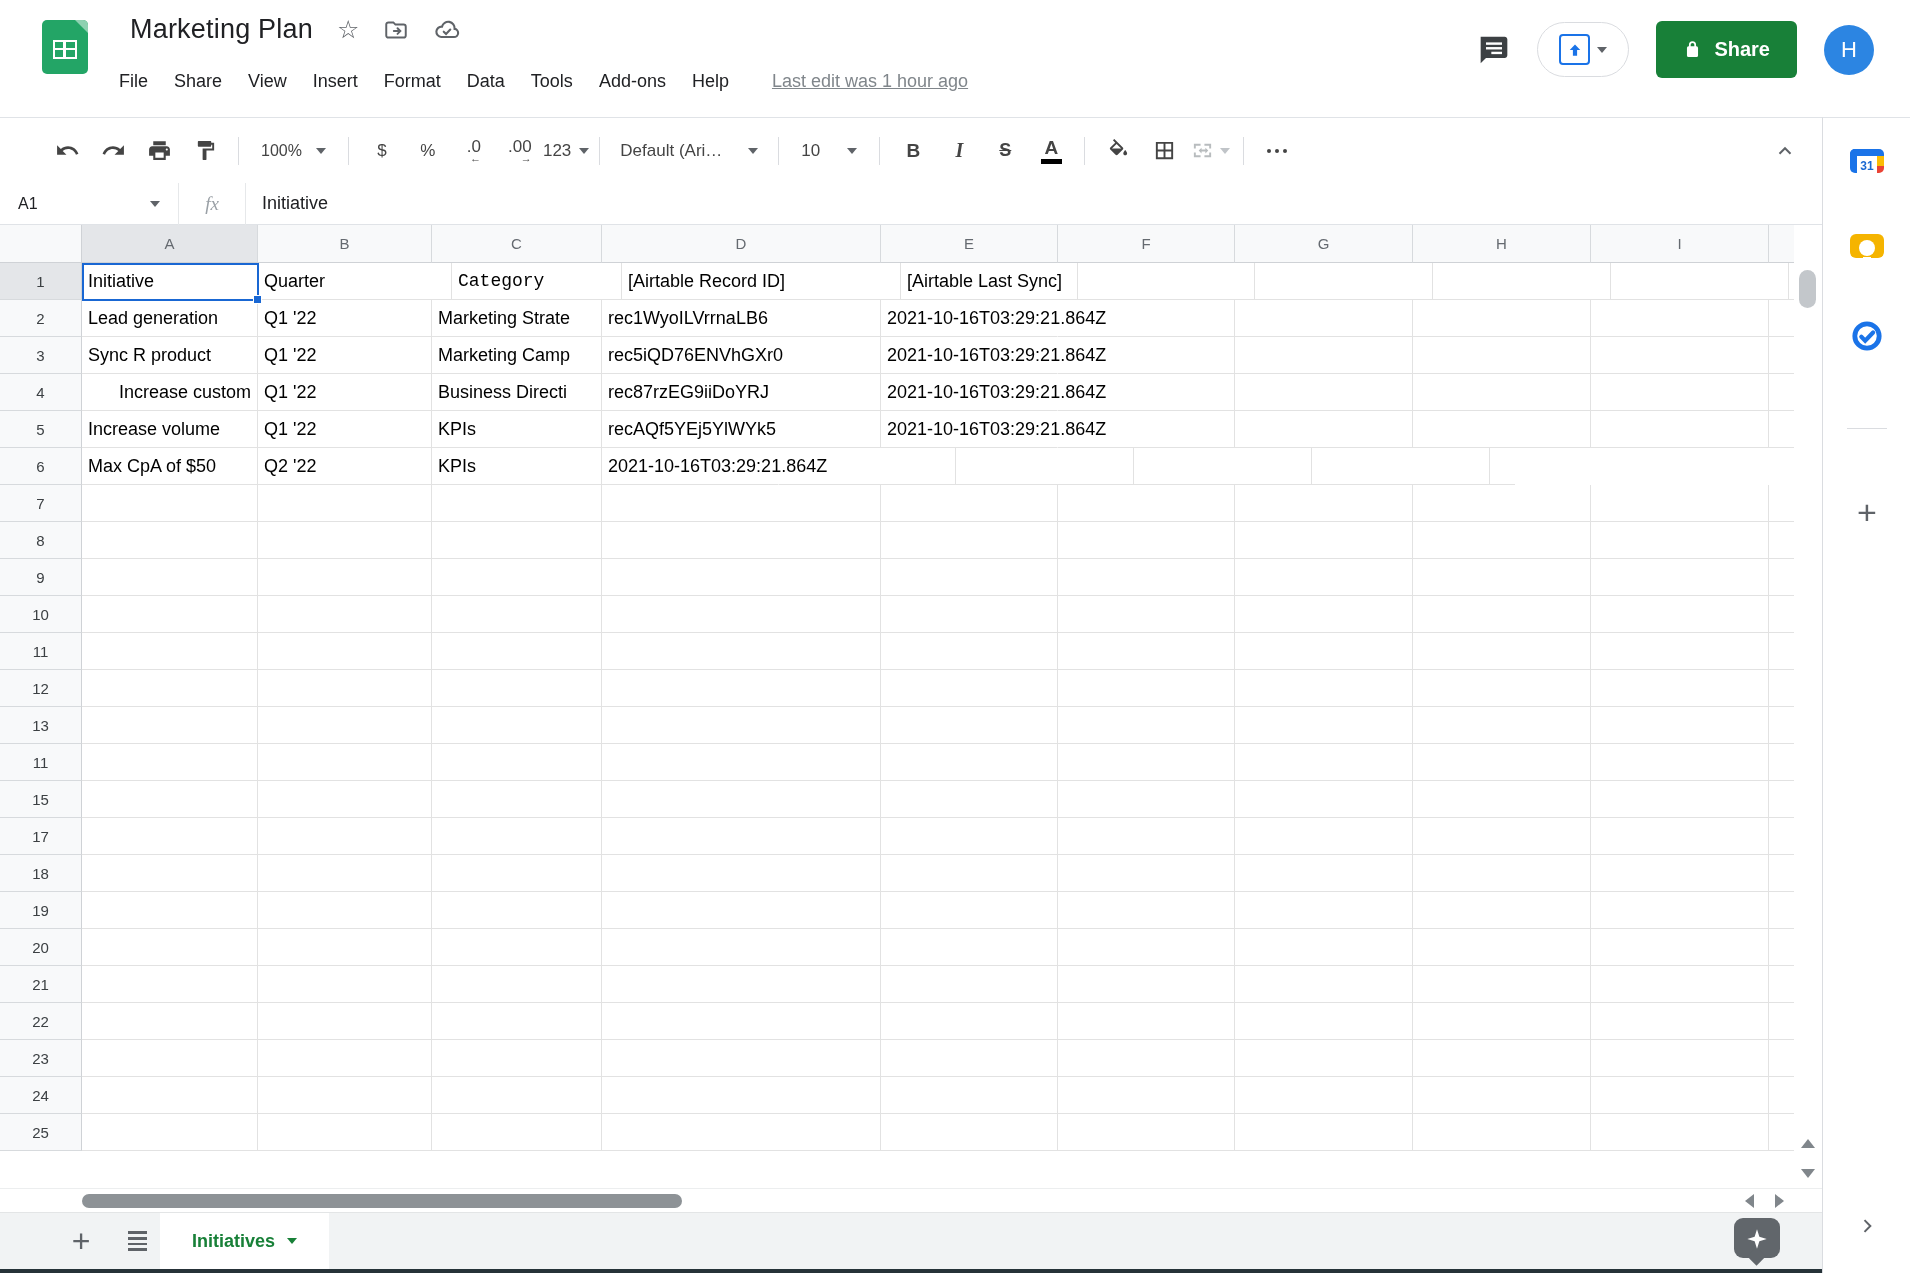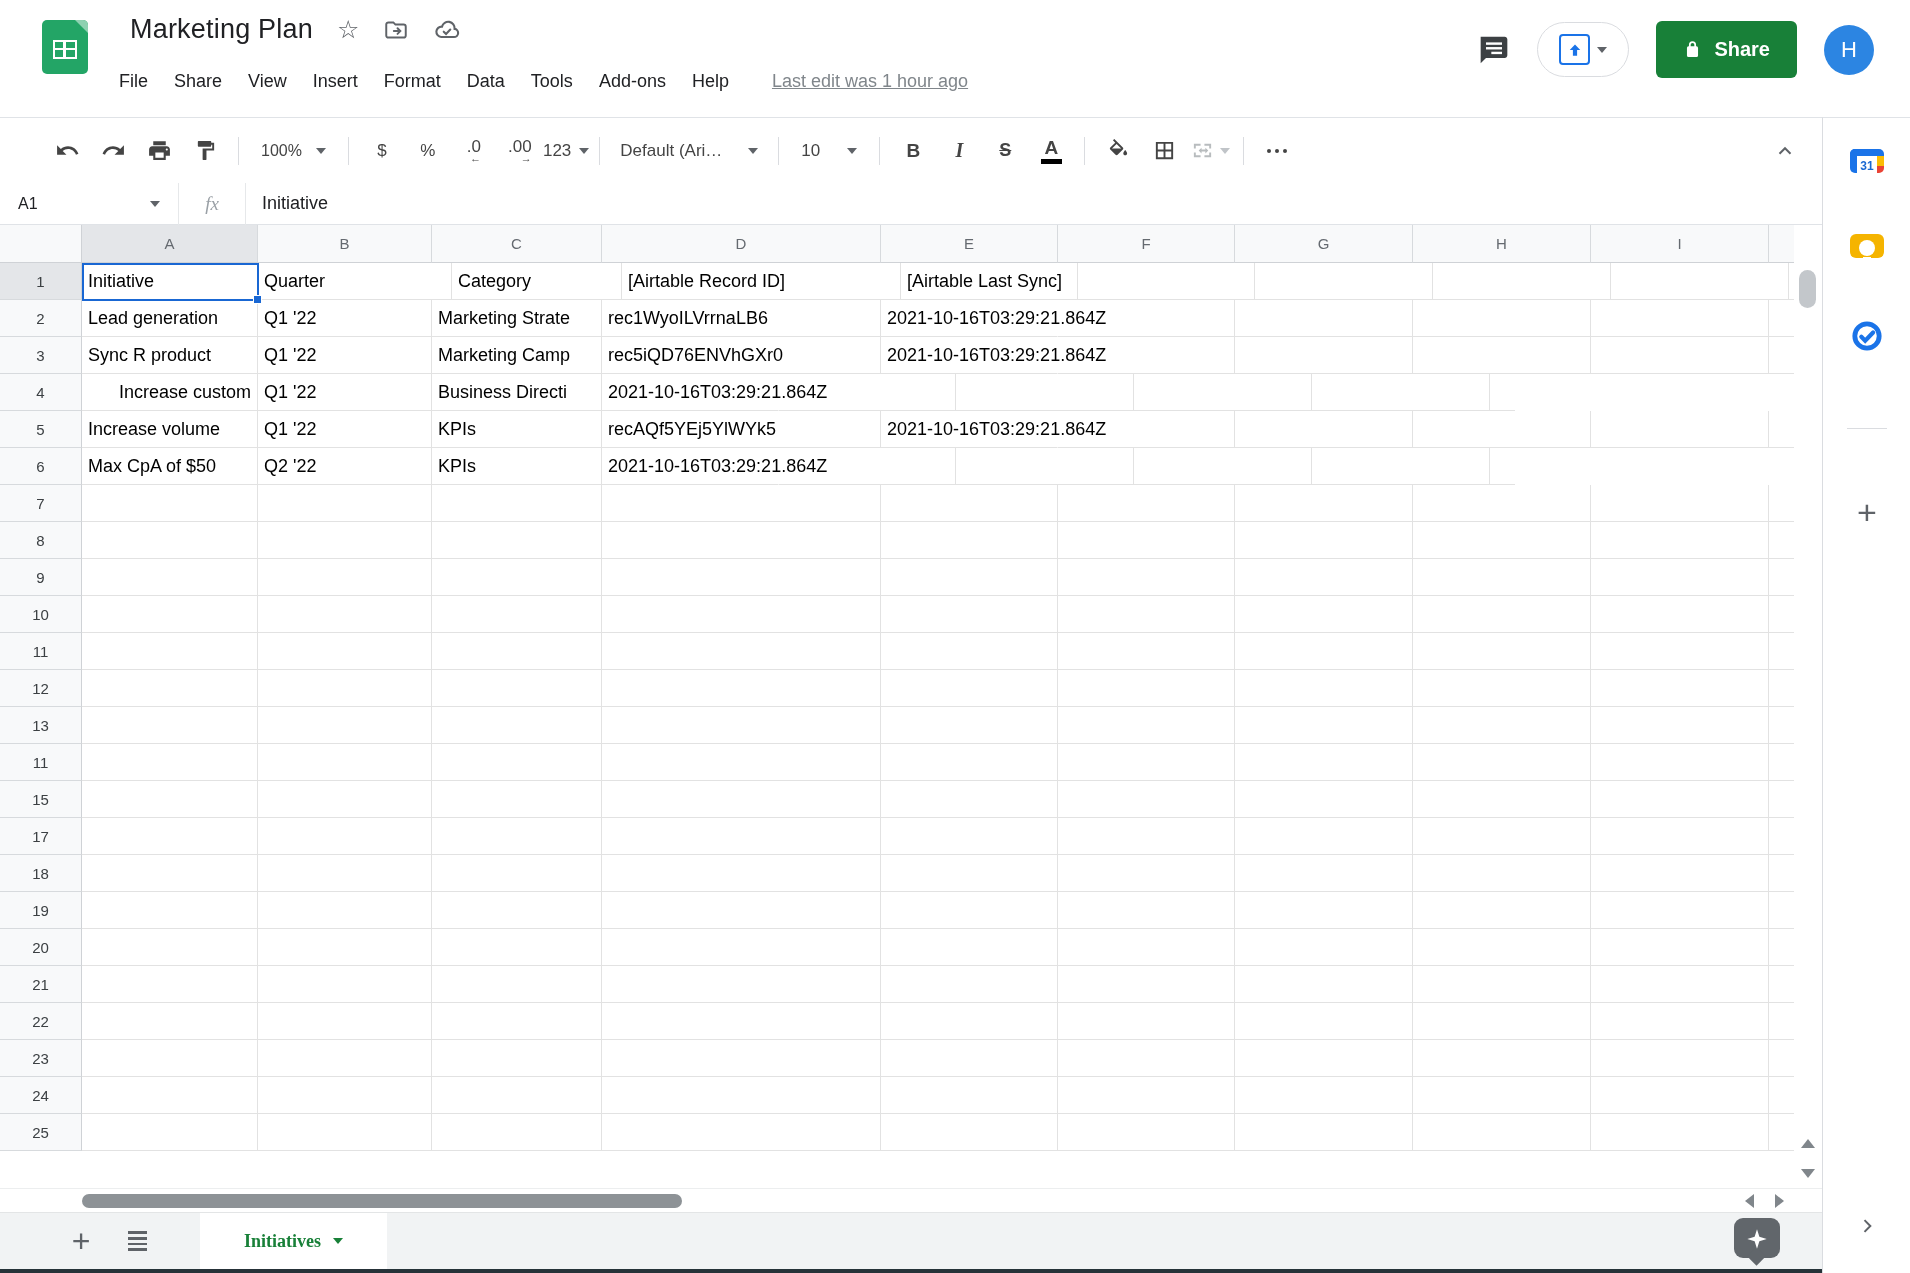--- a/index.html
+++ b/index.html
@@ -82,21 +82,21 @@
   #hscroll { position:absolute; left:0; top:1188px; width:1822px; height:24px; background:#fff; border-top:1px solid #eceeef; }
   #hthumb { position:absolute; left:82px; top:5px; width:600px; height:14px; background:#8d9296; border-radius:7px; }
   #hleft { position:absolute; left:1734px; top:0; width:30px; height:24px; display:flex; align-items:center; justify-content:center; }
   #hright { position:absolute; left:1764px; top:0; width:30px; height:24px; display:flex; align-items:center; justify-content:center; }
 
   
   #tabbar { position:absolute; left:0; top:1212px; width:1822px; height:61px; background:#f1f3f4; border-top:1px solid #e3e5e6; border-bottom:4px solid #263238; display:flex; align-items:center; }
   #add-sheet { width:46px; height:46px; margin-left:58px; display:flex; align-items:center; justify-content:center; font-size:32px; font-weight:300; color:#5f6368; }
   #all-sheets { width:46px; height:46px; margin-left:10px; display:flex; flex-direction:column; align-items:center; justify-content:center; gap:3px; }
   #all-sheets i { width:19px; height:2.6px; background:#5f6368; }
-  #sheet-tab { height:100%; margin-left:40px; padding:0 44px; background:#fff; display:flex; align-items:center; gap:12px;font-family:Liberation Serif, serif; }
+  #sheet-tab { height:100%; padding:0 32px; background:#fff; display:flex; align-items:center; gap:12px; }
   #sheet-tab span { color:#188038; font-size:18px; font-weight:700; }
   #sheet-tab .caret { border-top-color:#188038; }
   #explore-btn { position:absolute; right:42px; top:5px; width:46px; height:46px; }
   #explore-btn .bubble { position:absolute; inset:0 0 6px 0; background:#61666b; border-radius:9px; }
   #explore-btn .tail { position:absolute; left:16px; bottom:1px; width:13px; height:13px; background:#61666b; transform:rotate(45deg); }
 
   
   #sidebar { position:absolute; left:1822px; top:117px; width:88px; height:1156px; background:#fff; border-left:1px solid #dadce0; border-top:1px solid #e0e3e7; }
   .side-ico { position:absolute; left:27px; width:34px; height:24px; }
   #cal-icon { top:31px; border-radius:5px; overflow:hidden; background:#fff; }
@@ -301,21 +301,21 @@
       <div class="col-hd" style="width: 178px;">G</div>
       <div class="col-hd" style="width: 178px;">H</div>
       <div class="col-hd" style="width: 178px;">I</div>
       <div class="col-hd" style="width: 25px; border-right: none;"></div>
     </div>
   <div id="grid-rows">
       <div class="grid-row">
         <div class="row-hd hd-sel">1</div>
         <div class="cell" style="width: 176px;">Initiative</div>
         <div class="cell" style="width: 194px;">Quarter</div>
-        <div class="cell" style="width: 170px;">Category</div>
+        <div class="cell" style="width: 170px; font-family: Liberation Mono, monospace;">Category</div>
         <div class="cell" style="width: 279px;">[Airtable Record ID]</div>
         <div class="cell" style="width: 177px;">[Airtable Last Sync]</div>
         <div class="cell" style="width: 177px;"></div>
         <div class="cell" style="width: 178px;"></div>
         <div class="cell" style="width: 178px;"></div>
         <div class="cell" style="width: 178px;"></div>
         <div class="cell" style="width: 25px; border-right: none;"></div>
       </div>
       <div class="grid-row">
         <div class="row-hd">2</div>
@@ -341,20 +341,21 @@
         <div class="cell" style="width: 178px;"></div>
         <div class="cell" style="width: 178px;"></div>
         <div class="cell" style="width: 178px;"></div>
         <div class="cell" style="width: 25px; border-right: none;"></div>
       </div>
       <div class="grid-row">
         <div class="row-hd">4</div>
         <div class="cell" style="width: 176px; text-align: right;">Increase custom</div>
         <div class="cell" style="width: 174px;">Q1 '22</div>
         <div class="cell" style="width: 170px;">Business Directi</div>
+        <div class="cell" style="width: 279px;">rec87rzEG9iiDoYRJ</div>
         <div class="cell ovf" style="width: 177px;">2021-10-16T03:29:21.864Z</div>
         <div class="cell" style="width: 177px;"></div>
         <div class="cell" style="width: 178px;"></div>
         <div class="cell" style="width: 178px;"></div>
         <div class="cell" style="width: 178px;"></div>
         <div class="cell" style="width: 25px; border-right: none;"></div>
       </div>
       <div class="grid-row">
         <div class="row-hd">5</div>
         <div class="cell" style="width: 176px;">Increase volume</div>

